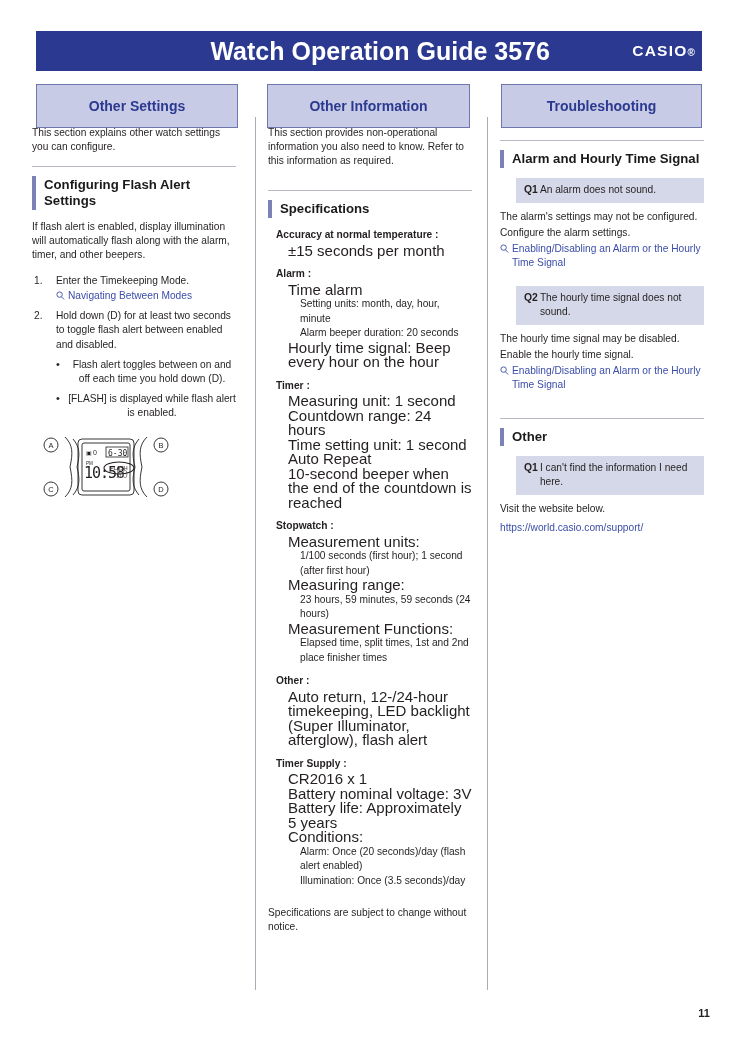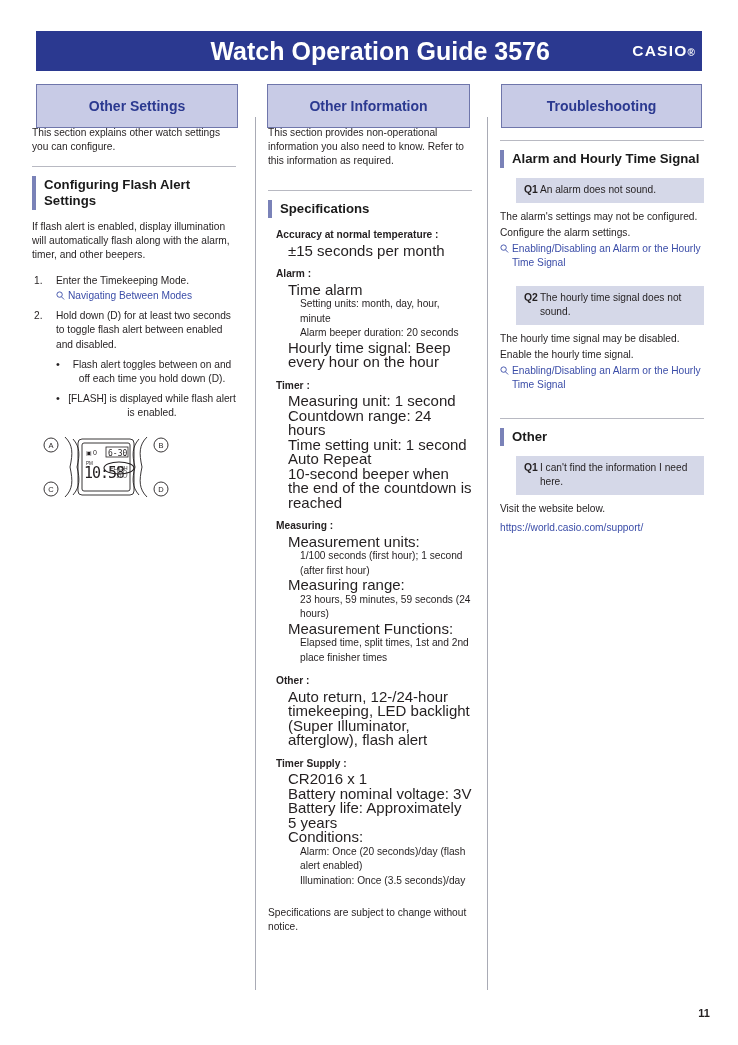--- a/index.html
+++ b/index.html
@@ -237,21 +237,21 @@
       </div>
       <div class="spec-group">
         <div class="spec-h">Timer :</div>
         <div class="spec-l1">Measuring unit: 1 second</div>
         <div class="spec-l1">Countdown range: 24 hours</div>
         <div class="spec-l1">Time setting unit: 1 second</div>
         <div class="spec-l1">Auto Repeat</div>
         <div class="spec-l1">10-second beeper when the end of the countdown is reached</div>
       </div>
       <div class="spec-group">
-        <div class="spec-h">Measuring :</div>
+        <div class="spec-h">Stopwatch :</div>
         <div class="spec-l1">Measurement units:</div>
         <div class="spec-l2">1/100 seconds (first hour); 1 second (after first hour)</div>
         <div class="spec-l1">Measuring range:</div>
         <div class="spec-l2">23 hours, 59 minutes, 59 seconds (24 hours)</div>
         <div class="spec-l1">Measurement Functions:</div>
         <div class="spec-l2">Elapsed time, split times, 1st and 2nd place finisher times</div>
       </div>
       <div class="spec-group">
         <div class="spec-h">Other :</div>
         <div class="spec-l1">Auto return, 12-/24-hour timekeeping, LED backlight (Super Illuminator, afterglow), flash alert</div>

